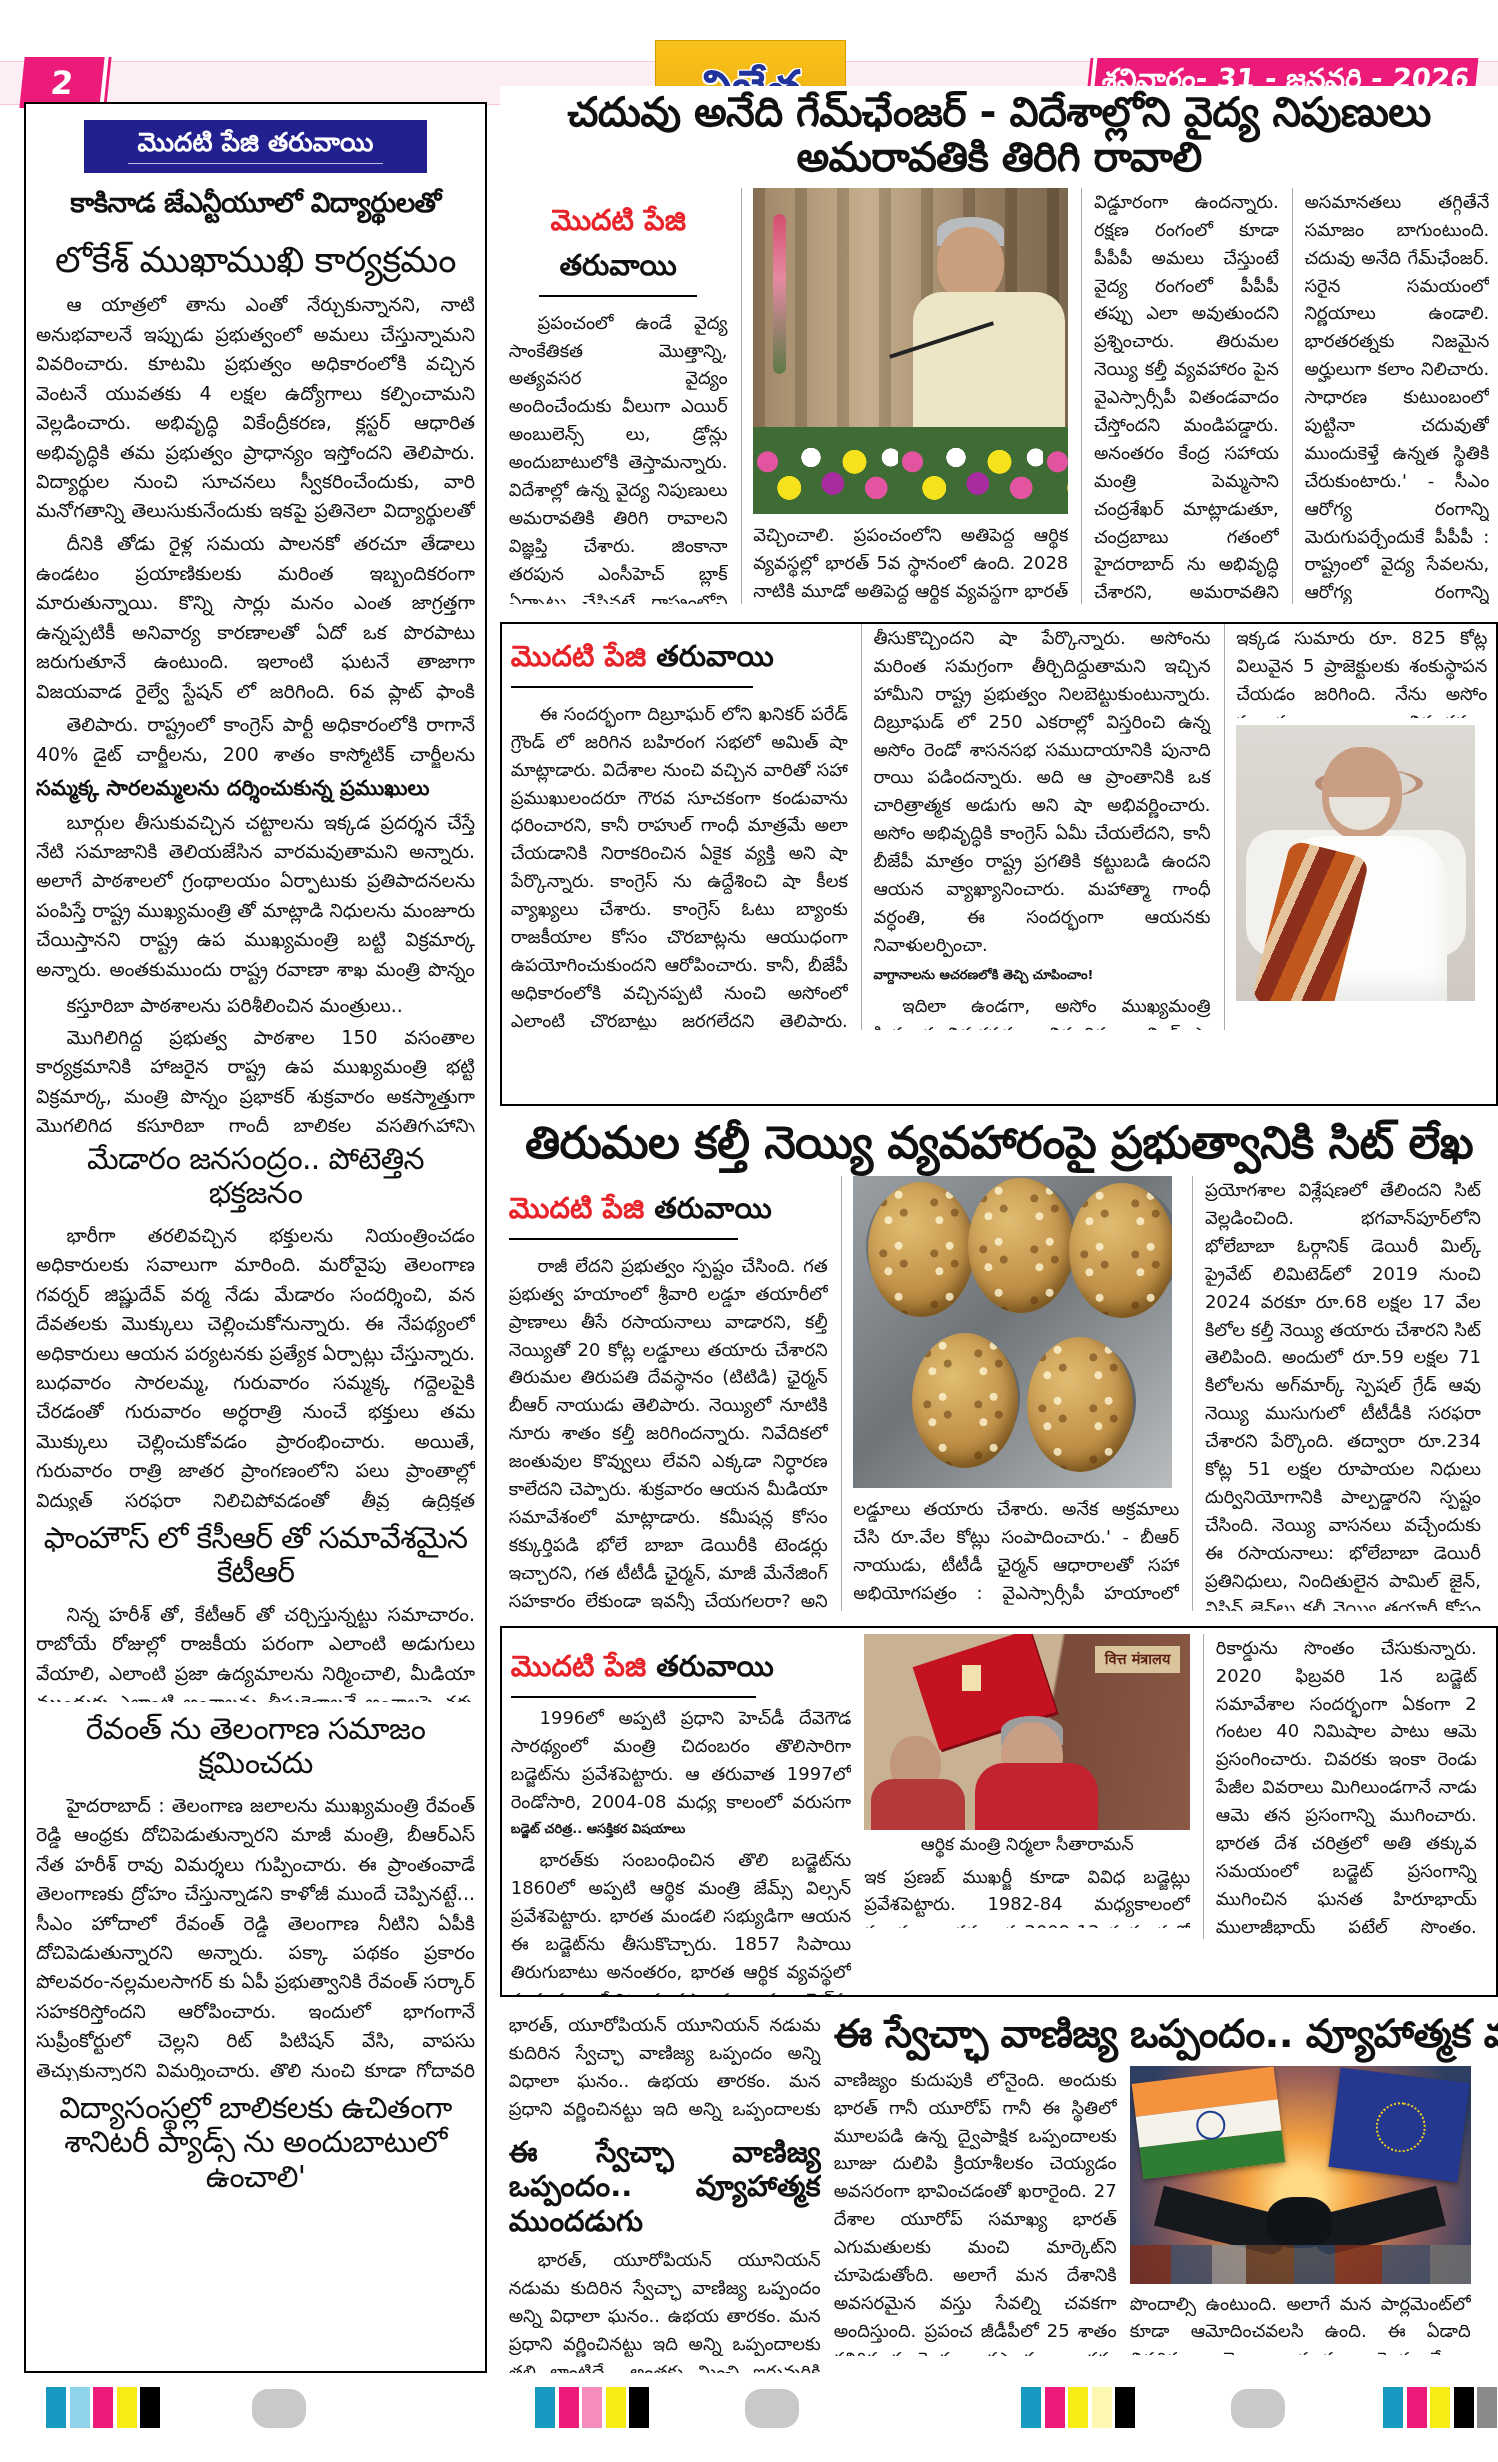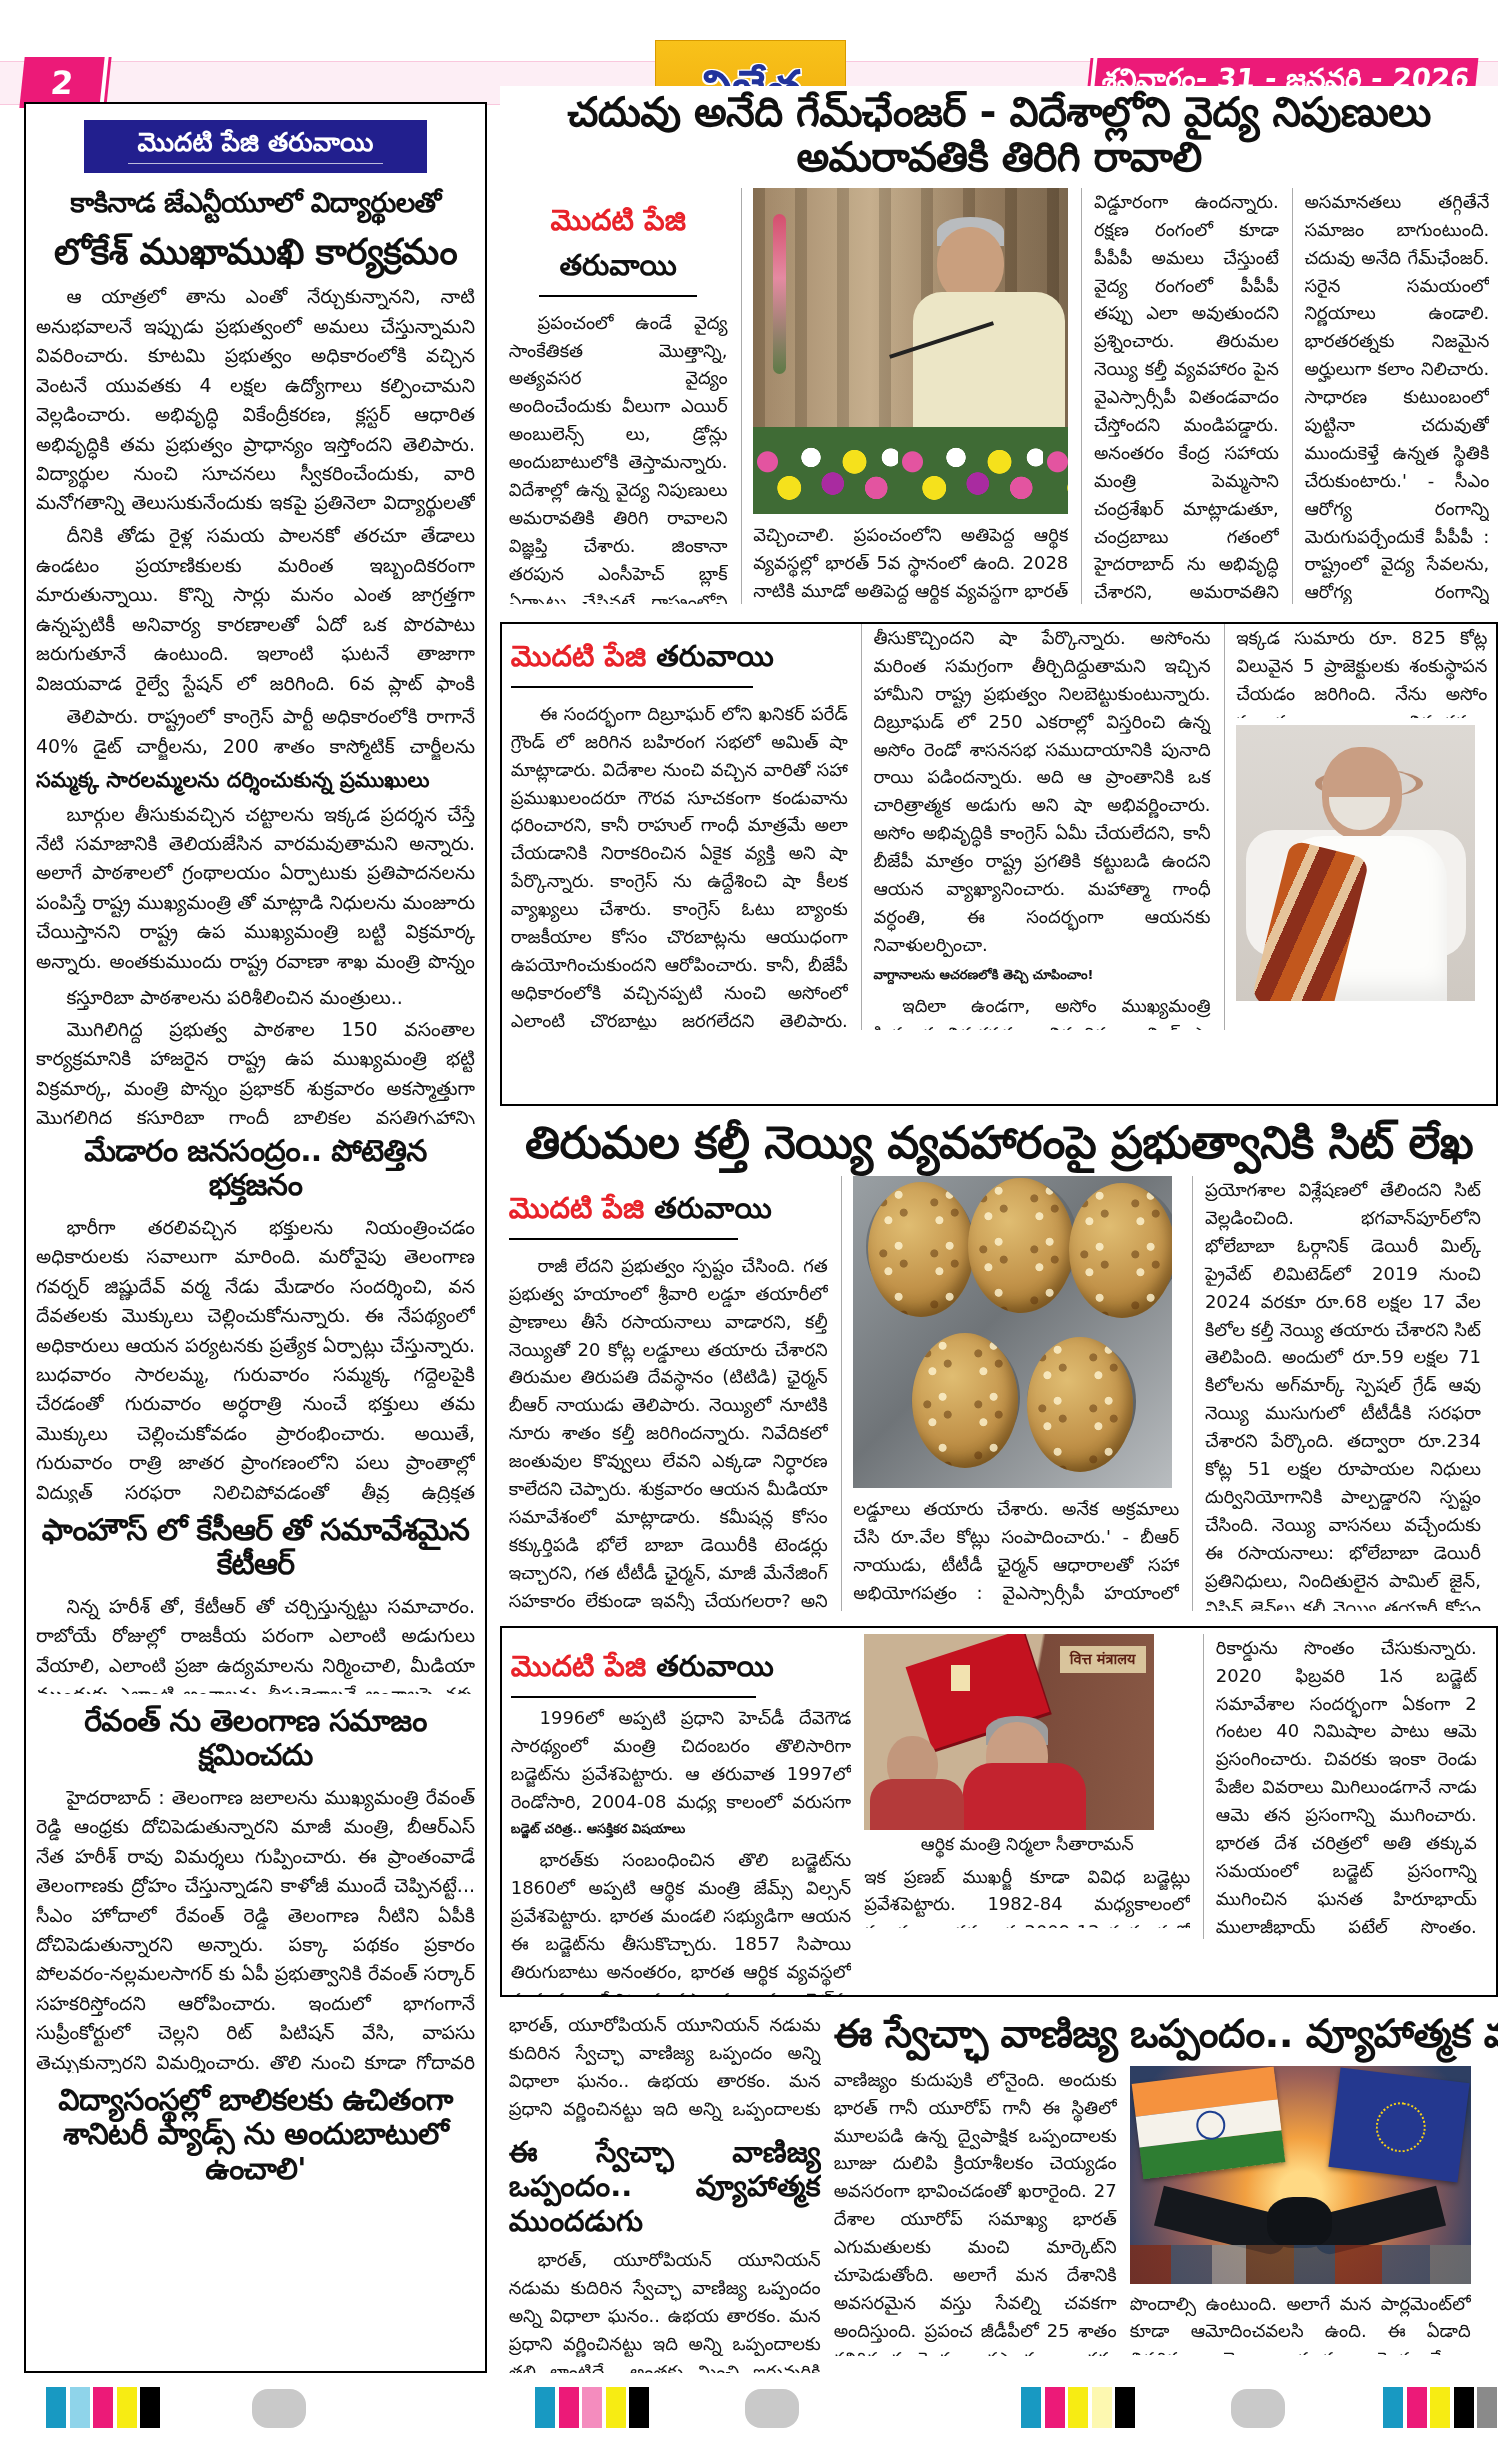--- a/index.html
+++ b/index.html
@@ -8,21 +8,21 @@
   .hdr-band{position:absolute;left:0;top:61px;width:1499px;height:42px;background:#fdeef5;border-top:1.5px solid #f9c7dd;border-bottom:1.5px solid #f9c7dd;}
   .hdr-page{position:absolute;left:22px;top:57px;width:80px;height:51px;background:#ec1a78;color:#fff;font-size:32px;font-weight:800;display:flex;align-items:center;justify-content:center;transform:skewX(-6deg);border-right:4.4px solid #fff;box-shadow:2.9px 0 0 #ec1a78;}
   .hdr-date{position:absolute;left:1091px;top:58px;width:381px;height:46px;background:#ec1a78;color:#fff;font-size:27.6px;font-weight:800;display:flex;align-items:center;justify-content:center;transform:skewX(-6deg);border-left:4.4px solid #fff;box-shadow:-2.9px 0 0 #ec1a78;}
   .hdr-logo{position:absolute;left:655px;top:40px;width:189px;height:102px;background:linear-gradient(#f8c21a,#f0a90c);border:1.5px solid #d89a00;display:flex;align-items:center;justify-content:center;}
   .hdr-logo span{font-size:46px;font-weight:800;color:#22339c;text-shadow:1.5px 1.5px 0 #fff,-1.5px -1.5px 0 #fff,1.5px -1.5px 0 #fff,-1.5px 1.5px 0 #fff;}
   
   .leftcol{position:absolute;left:24px;top:102px;width:463px;height:2271px;border:2.9px solid #000;box-sizing:border-box;padding:8.7px 10px;overflow:hidden;background:#fff;}
   .bluebox{width:78%;margin:7.3px auto 13px;background:#221f8e;color:#fff;text-align:center;padding:7.3px 0 8.7px;}
   .bluebox span{font-size:26px;font-weight:700;border-bottom:1.5px solid #bcbcdc;padding:0 10px 5.8px;}
   .lc-kicker{font-size:27.6px;font-weight:700;text-align:center;margin:4.4px 0 2.9px;letter-spacing:-0.7px;}
-  .lc-hl{font-size:36px;font-weight:700;text-align:center;margin:6px 0 10px;letter-spacing:-0.7px;line-height:1.15;}
+  .lc-hl{font-size:36px;font-weight:400;text-align:center;margin:14px 0 10px;letter-spacing:-0.7px;line-height:1.15;}
   .lc-hl.md{font-size:30px;}
   .lc-hl.sm{font-size:26px;}
   .lc-body{font-size:19px;line-height:1.55;text-align:justify;overflow:hidden;text-indent:1.6em;}
   .lc-sub{font-size:21px;font-weight:700;text-align:left;margin:7.3px 0 2.9px;}
   .lc-line{font-size:19px;margin:5.8px 0 1.5px;text-indent:1.6em;}
   
   .art{position:absolute;left:500px;width:998px;box-sizing:border-box;overflow:hidden;background:#fff;}
   .boxed{border:2.9px solid #000;}
   .main-hl{font-weight:800;text-align:center;letter-spacing:-0.7px;line-height:1.1;}
   .cols{display:flex;gap:13px;padding:0 8.7px;}
@@ -239,21 +239,21 @@
     <div class="tcol" style="width:341px;">
       <div class="cont-lg" style="text-align:left;"><span class="red">మొదటి పేజి</span> <span>తరువాయి</span></div>
       <div class="cont-rule" style="margin-left:0;margin-bottom:5.8px;"></div>
       <p style="height:109px;overflow:hidden;">1996లో అప్పటి ప్రధాని హెచ్‌డీ దేవెగౌడ సారథ్యంలో మంత్రి చిదంబరం తొలిసారిగా బడ్జెట్‌ను ప్రవేశపెట్టారు. ఆ తరువాత 1997లో రెండోసారి, 2004-08 మధ్య కాలంలో వరుసగా ఐదు సార్లు, 2013, 2014ల్లో మరో రెండు సార్లు ఆయన బడ్జెట్ ప్రవేశపెట్టారు. ఇక లోక్‌సభలో అత్యంత సుదీర్ఘ బడ్జెట్ ప్రసంగం చేసిన మంత్రిగా నిర్మలా సీతారామన్ ఇప్పటికే అరుదైన గుర్తింపును సొంతం చేసుకున్నారు</p>
       <div class="bold-sub">బడ్జెట్ చరిత్ర.. ఆసక్తికర విషయాలు</div>
       <p>భారత్‌కు సంబంధించిన తొలి బడ్జెట్‌ను 1860లో అప్పటి ఆర్థిక మంత్రి జేమ్స్ విల్సన్ ప్రవేశపెట్టారు. భారత మండలి సభ్యుడిగా ఆయన ఈ బడ్జెట్‌ను తీసుకొచ్చారు. 1857 సిపాయి తిరుగుబాటు అనంతరం, భారత ఆర్థిక వ్యవస్థలో సంస్కరణల పేరిట వలసపాలకులు ఈ బడ్జెట్‌ను తీసుకొచ్చారు. ఇక స్వాతంత్ర్యానంతరం, 1947 నవంబర్ 26న భారత దేశ ఆర్థిక మంత్రి ఆర్కే షణ్ముఖం చెట్టి తొలి బడ్జెట్‌ను పార్లమెంటులో ప్రవేశపెట్టారు. అత్యధిక సార్లు బడ్జెట్‌ను ప్రవేశపెట్టిన రికార్డును మాజీ ప్రధాని మొరార్జీ దేశాయ్ సొంతం చేసుకున్నారు. మొత్తం 10 బడ్జెట్‌లను ఆయన పార్లమెంటు ముందుకు తెచ్చారు. 1959-64 మధ్యకాలంలో ఆర్థిక మంత్రిగా ఆరు సార్లు, ఆ తరువాత 1967-1969 మధ్య మరో నాలుగు సార్లు ప్రవేశపెట్టారు.</p>
     </div>
     <div style="width:624px;">
       <div style="display:flex;gap:13px;">
         <div>
-          <div class="photo ph-budget" style="width:290px;height:196px;">
+          <div class="photo ph-budget" style="width:326px;height:196px;">
             <div class="sign">वित्त मंत्रालय</div>
             <div class="folder"></div>
             <div class="emblem"></div>
             <div class="hair1"></div>
             <div class="head1"></div>
             <div class="saree"></div>
             <div class="head2"></div>
             <div class="body2x"></div>
           </div>
           <div class="caption">ఆర్థిక మంత్రి నిర్మలా సీతారామన్</div>

